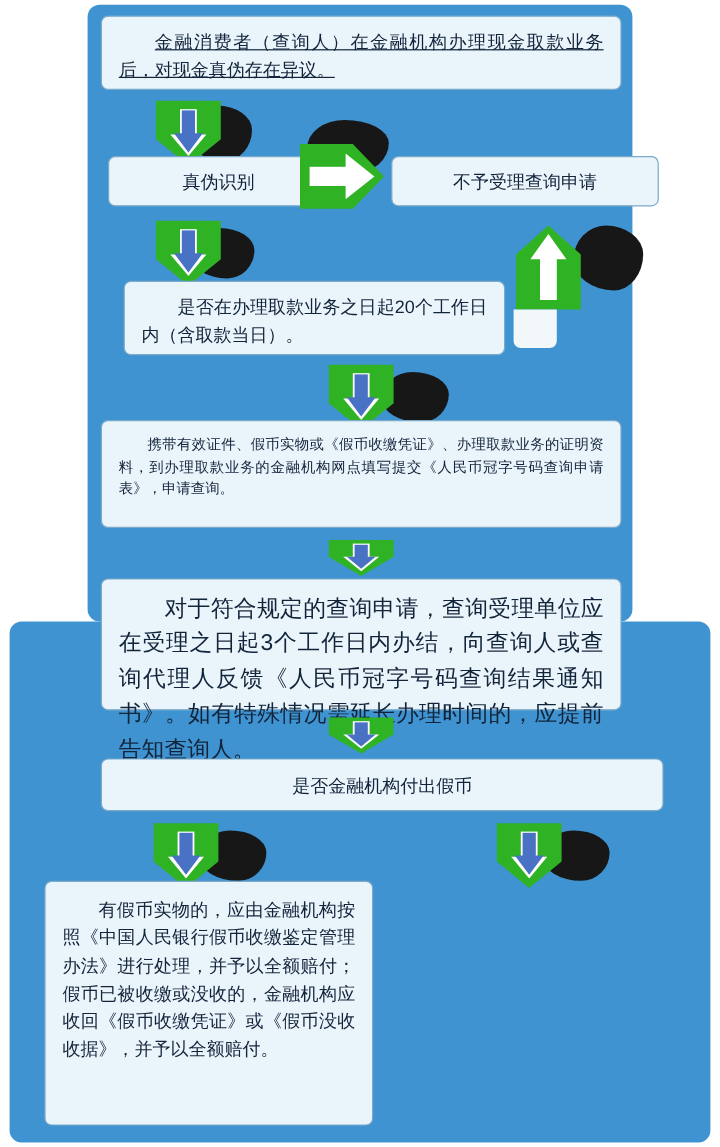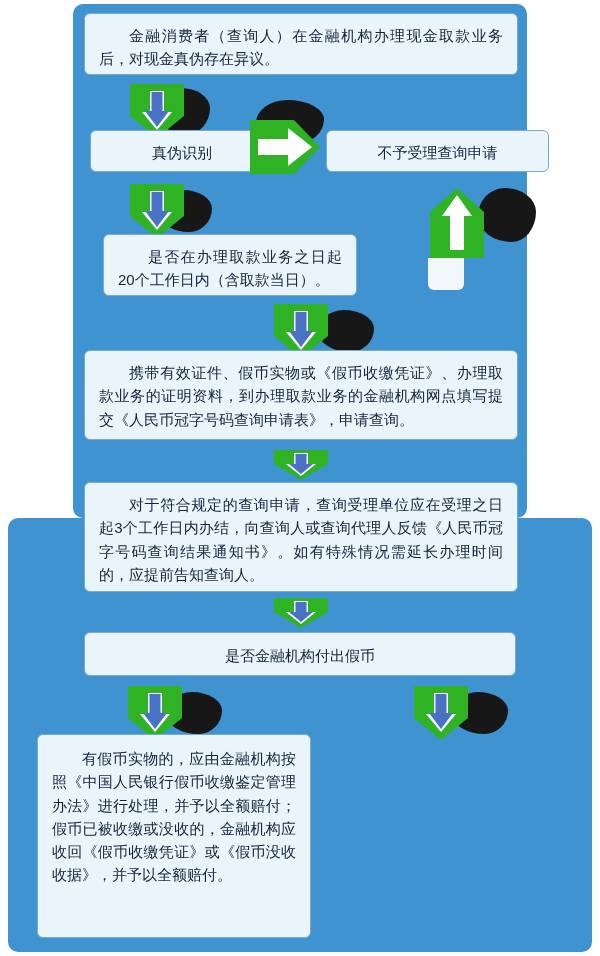--- a/index.html
+++ b/index.html
@@ -58,21 +58,21 @@
   }
 </style>
 </head>
 <body>
 
 <div class="canvas">
 
   <div class="bg-upper"></div>
   <div class="bg-lower"></div>
 
-  <div class="box indent" style="left:84px;top:13px;width:434px;height:62px;padding:10px 14px;font-size:15px;">
+  <div class="box indent" style="left:84px;top:13px;width:434px;height:62px;padding:10px 14px;font-size:15px;text-decoration:underline;">
     <p>金融消费者（查询人）在金融机构办理现金取款业务后，对现金真伪存在异议。</p>
   </div>
 
   <div class="blob" style="left:156px;top:88px;width:54px;height:46px;"></div>
   <div class="arrow" style="left:128px;top:82px;">
     <svg viewBox="0 0 58 58">
       <polygon points="2,2 56,2 56,34 29,56 2,34" fill="#2fb324"></polygon>
       <polygon points="2,2 56,2 56,34 29,56 2,34" fill="url(#g1)" opacity="0.0"></polygon>
       <g>
         <rect x="22" y="9" width="14" height="23" fill="#ffffff"></rect>
@@ -125,76 +125,76 @@
       <polygon points="29,2 56,26 56,72 2,72 2,26" fill="#2fb324"></polygon>
       <g>
         <polygon points="14,30 44,30 29,9" fill="#ffffff"></polygon>
         <rect x="22" y="28" width="14" height="36" fill="#ffffff"></rect>
       </g>
     </svg>
   </div>
 
   <div style="position:absolute;left:428px;top:258px;width:36px;height:32px;background:#f2f7fa;border-radius:0 0 6px 6px;"></div>
 
-  <div class="box indent" style="left:103px;top:234px;width:254px;height:62px;padding:10px 14px;font-size:15px;">
+  <div class="box indent" style="left:103px;top:234px;width:318px;height:62px;padding:10px 14px;font-size:15px;">
     <p>是否在办理取款业务之日起20个工作日内（含取款当日）。</p>
   </div>
 
   <div class="blob" style="left:318px;top:310px;width:56px;height:42px;"></div>
   <div class="arrow" style="left:272px;top:302px;">
     <svg viewBox="0 0 58 58">
       <polygon points="2,2 56,2 56,34 29,56 2,34" fill="#2fb324"></polygon>
       <g>
         <rect x="22" y="9" width="14" height="23" fill="#ffffff"></rect>
         <polygon points="14,30 44,30 29,48" fill="#ffffff"></polygon>
       </g>
       <g>
         <rect x="23.5" y="10" width="11" height="21" fill="#4a72c4"></rect>
         <polygon points="17,29 41,29 29,45" fill="#4a72c4"></polygon>
       </g>
     </svg>
   </div>
 
-  <div class="box indent" style="left:84px;top:350px;width:434px;height:90px;padding:10px 14px;font-size:15px;">
+  <div class="box indent" style="left:84px;top:350px;width:434px;height:90px;padding:10px 14px;font-size:12px;">
     <p>携带有效证件、假币实物或《假币收缴凭证》、办理取款业务的证明资料，到办理取款业务的金融机构网点填写提交《人民币冠字号码查询申请表》，申请查询。</p>
   </div>
 
   <div class="arrow" style="left:272px;top:448px;width:58px;height:34px;">
     <svg viewBox="0 0 58 34">
       <polygon points="2,2 56,2 56,16 29,32 2,16" fill="#2fb324"></polygon>
       <g>
         <rect x="22" y="5" width="14" height="12" fill="#ffffff"></rect>
         <polygon points="14,16 44,16 29,28" fill="#ffffff"></polygon>
       </g>
       <g>
         <rect x="23.5" y="6" width="11" height="11" fill="#4a72c4"></rect>
         <polygon points="17,16 41,16 29,26" fill="#4a72c4"></polygon>
       </g>
     </svg>
   </div>
 
-  <div class="box indent" style="left:84px;top:482px;width:434px;height:110px;padding:10px 14px;font-size:15px;">
+  <div class="box indent" style="left:84px;top:482px;width:434px;height:110px;padding:10px 14px;font-size:19px;">
     <p>对于符合规定的查询申请，查询受理单位应在受理之日起3个工作日内办结，向查询人或查询代理人反馈《人民币冠字号码查询结果通知书》。如有特殊情况需延长办理时间的，应提前告知查询人。</p>
   </div>
 
   <div class="arrow" style="left:272px;top:596px;width:58px;height:34px;">
     <svg viewBox="0 0 58 34">
       <polygon points="2,2 56,2 56,16 29,32 2,16" fill="#2fb324"></polygon>
       <g>
         <rect x="22" y="5" width="14" height="12" fill="#ffffff"></rect>
         <polygon points="14,16 44,16 29,28" fill="#ffffff"></polygon>
       </g>
       <g>
         <rect x="23.5" y="6" width="11" height="11" fill="#4a72c4"></rect>
         <polygon points="17,16 41,16 29,26" fill="#4a72c4"></polygon>
       </g>
     </svg>
   </div>
 
-  <div class="box center" style="left:84px;top:632px;width:432px;height:44px;padding:11px 14px;font-size:15px;">
+  <div class="box center" style="left:84px;top:632px;width:469px;height:44px;padding:11px 14px;font-size:15px;">
     <p>是否金融机构付出假币</p>
   </div>
 
   <div class="blob" style="left:166px;top:692px;width:56px;height:42px;"></div>
   <div class="arrow" style="left:126px;top:684px;">
     <svg viewBox="0 0 58 58">
       <polygon points="2,2 56,2 56,34 29,56 2,34" fill="#2fb324"></polygon>
       <g>
         <rect x="22" y="9" width="14" height="23" fill="#ffffff"></rect>
         <polygon points="14,30 44,30 29,48" fill="#ffffff"></polygon>

